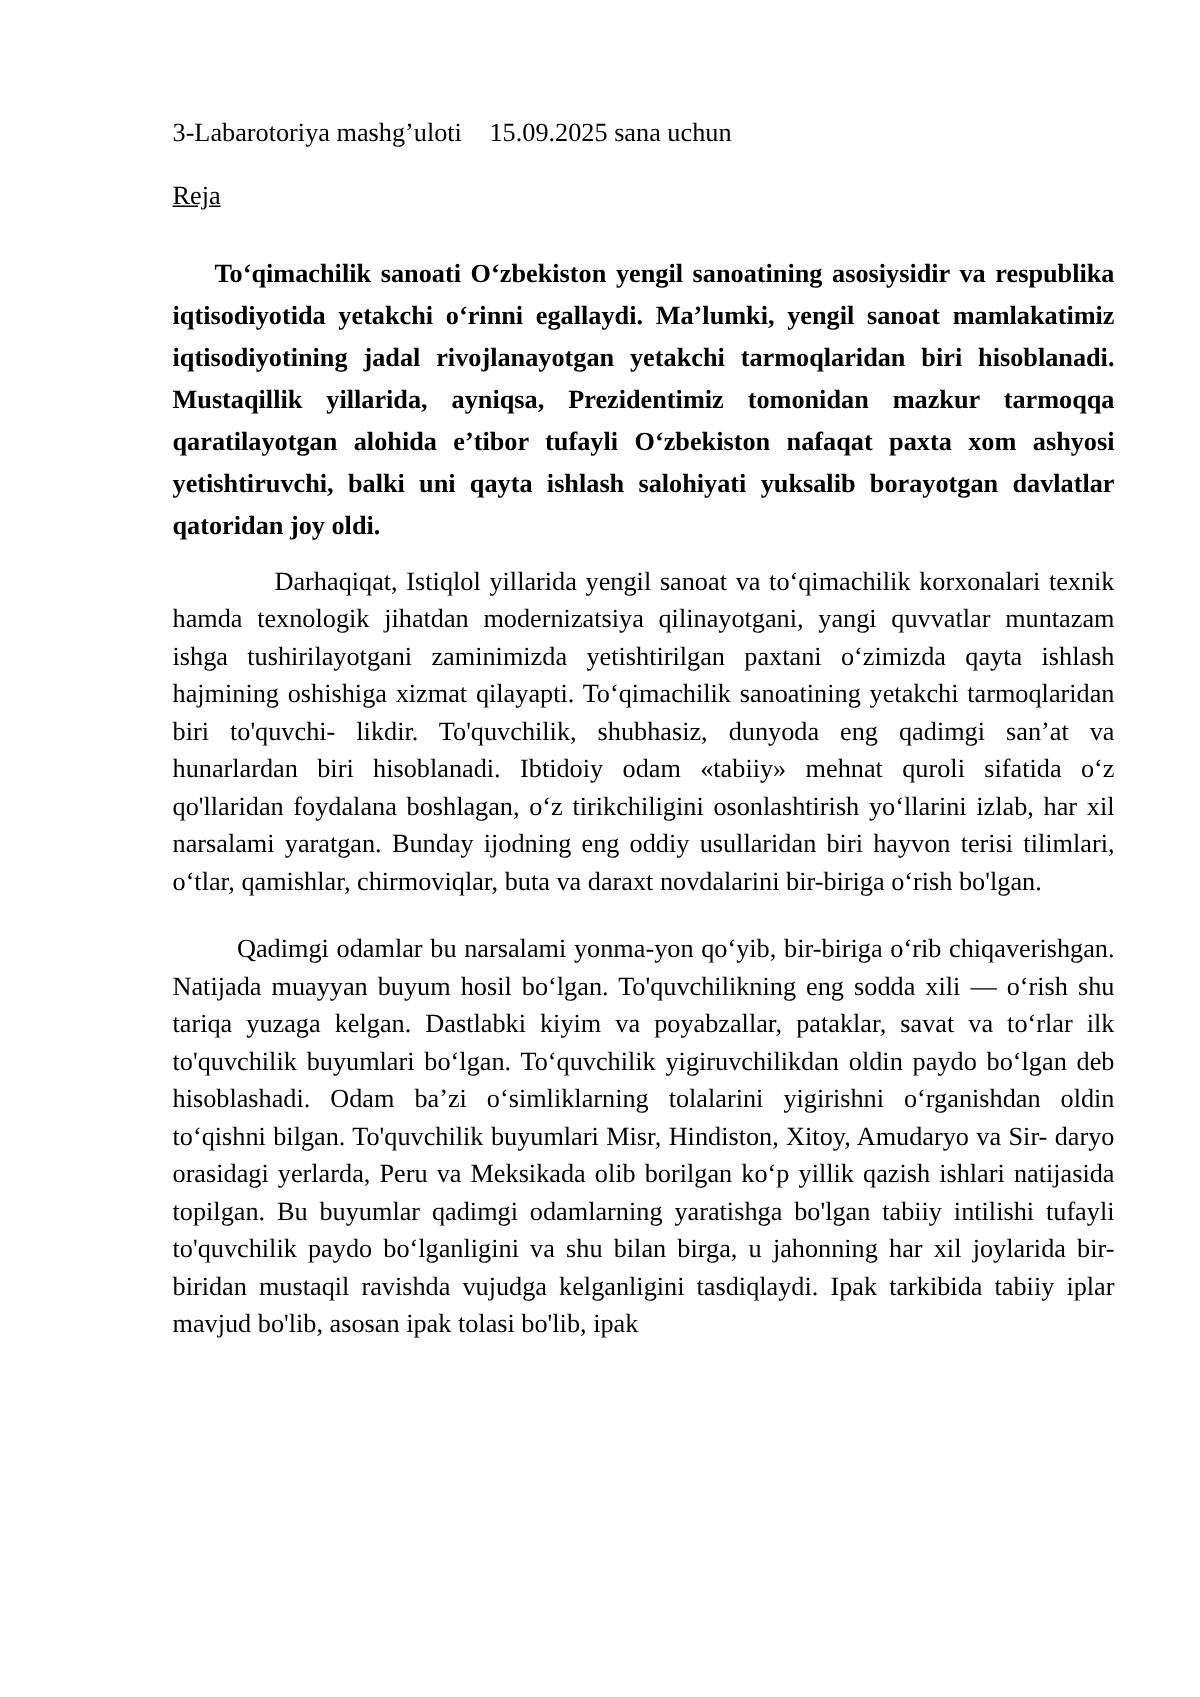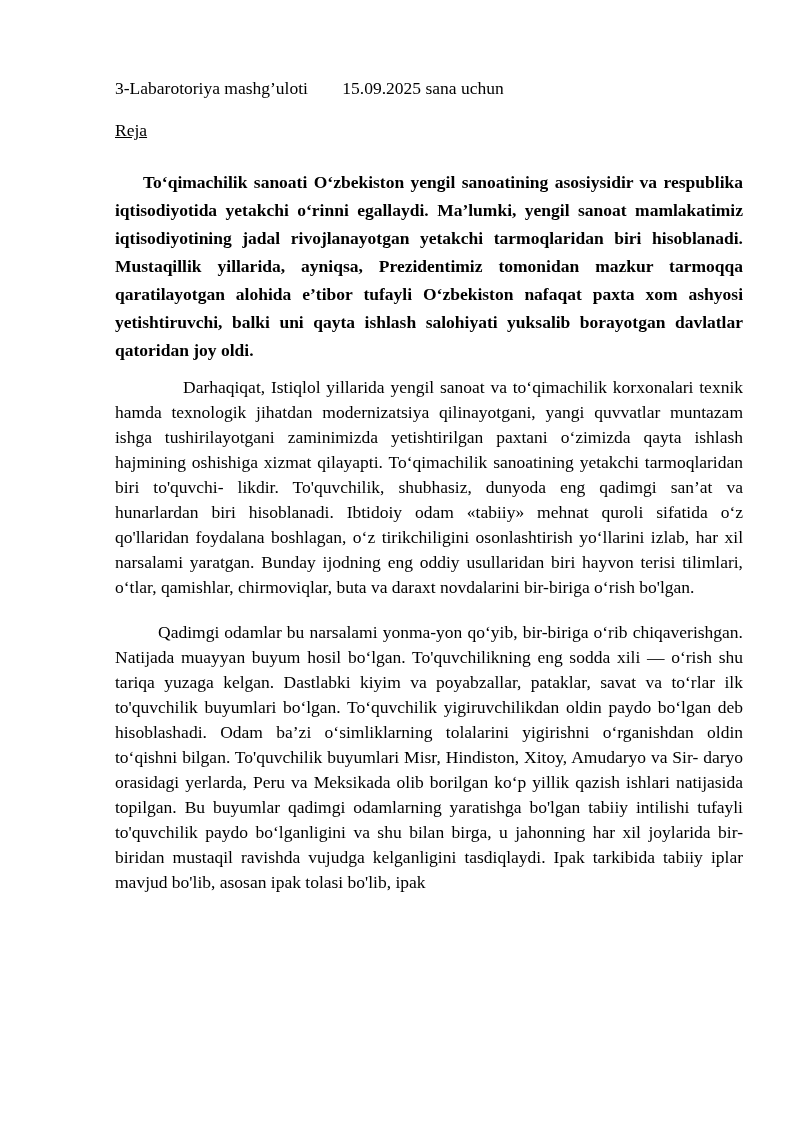--- a/index.html
+++ b/index.html
@@ -14,21 +14,21 @@
     background: #ffffff;
     padding: 76px 57px 40px 115px;
   }
   .header-line {
     font-size: 17.5px;
     line-height: 25px;
     margin-bottom: 17px;
     white-space: nowrap;
   }
   .header-line .doc-title { }
-  .header-line .doc-date { margin-left: 30px; }
+  .header-line .doc-date { margin-left: 14px; }
   .plan-label {
     font-size: 17.5px;
     line-height: 25px;
     margin-bottom: 19px;
     font-weight: normal;
     text-decoration: underline;
   }
   p.body-par {
     font-size: 17.5px;
     line-height: 25px;

